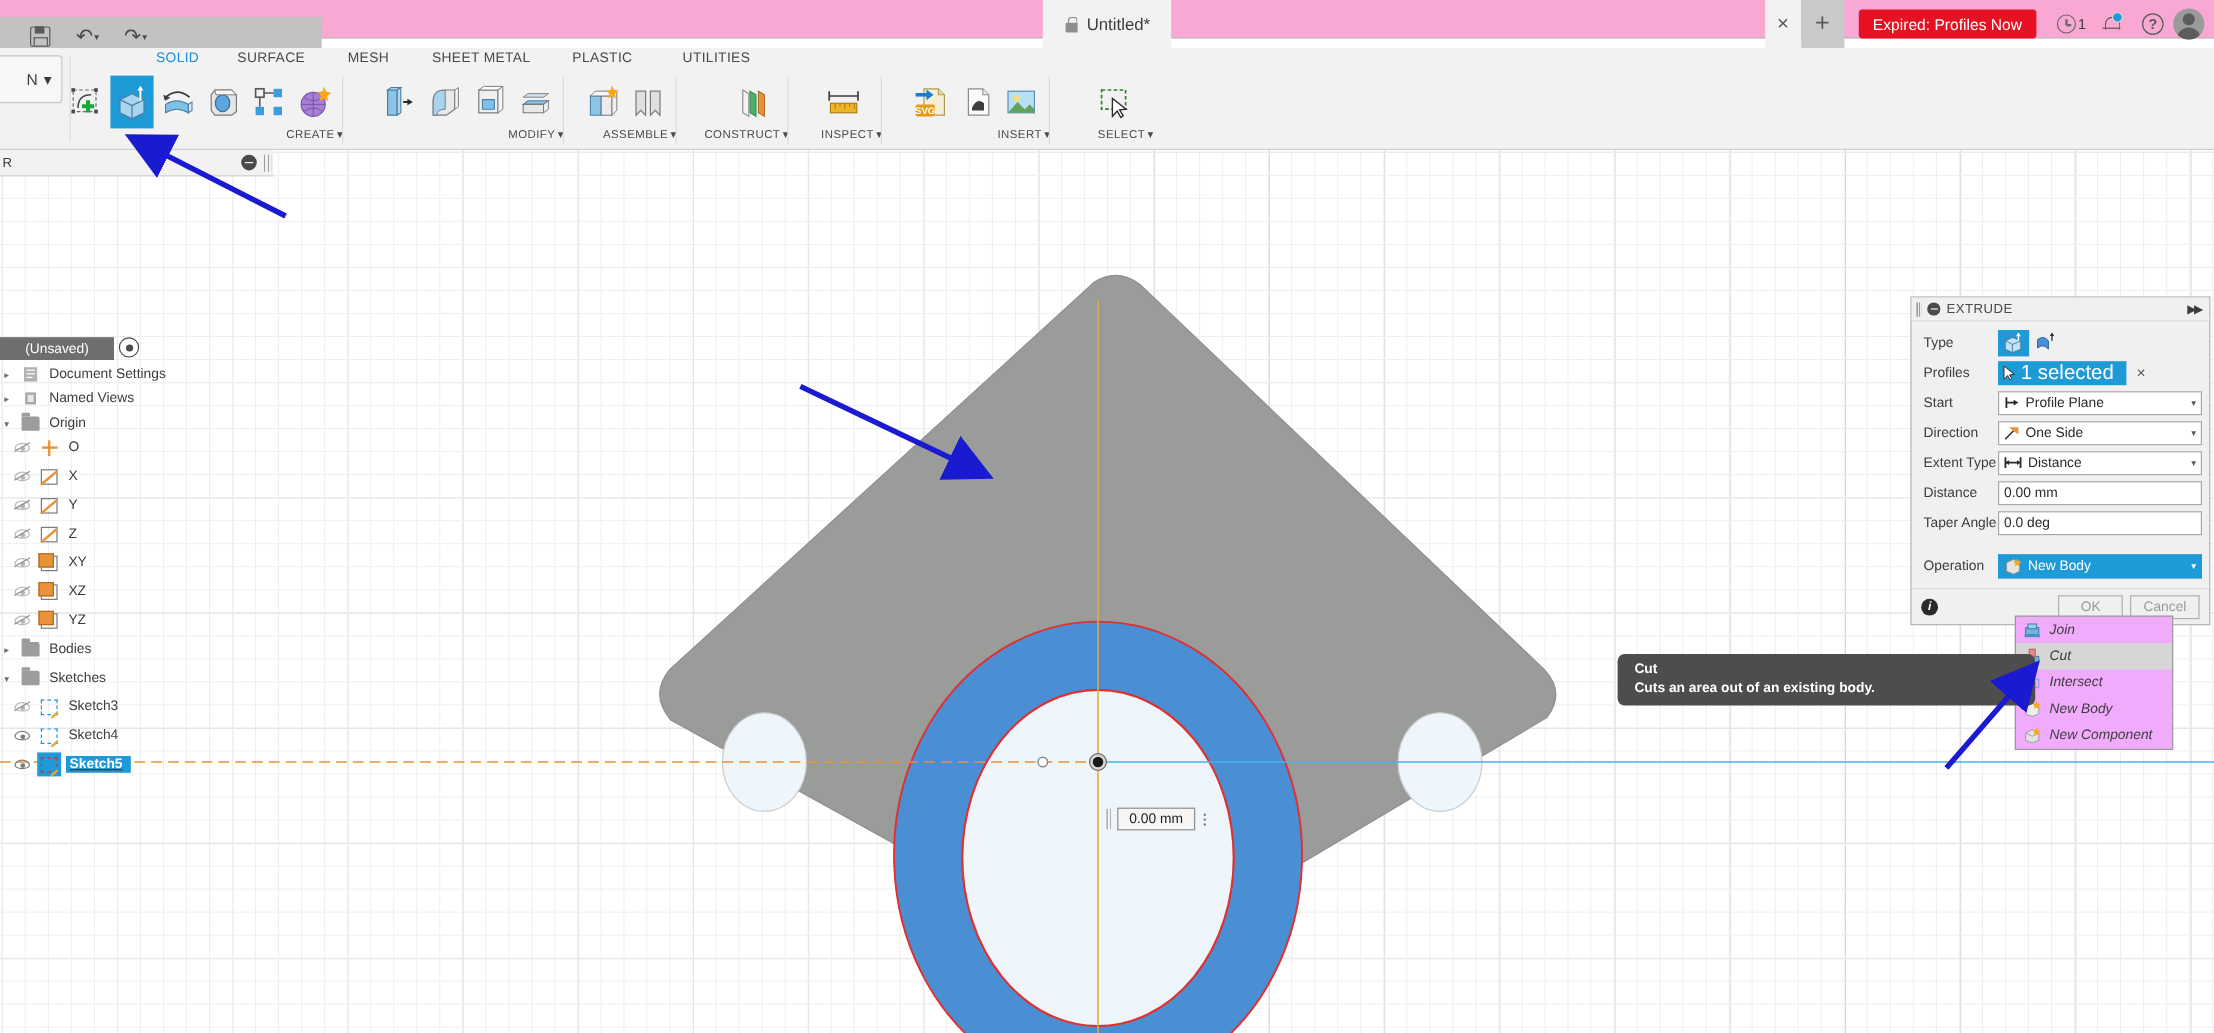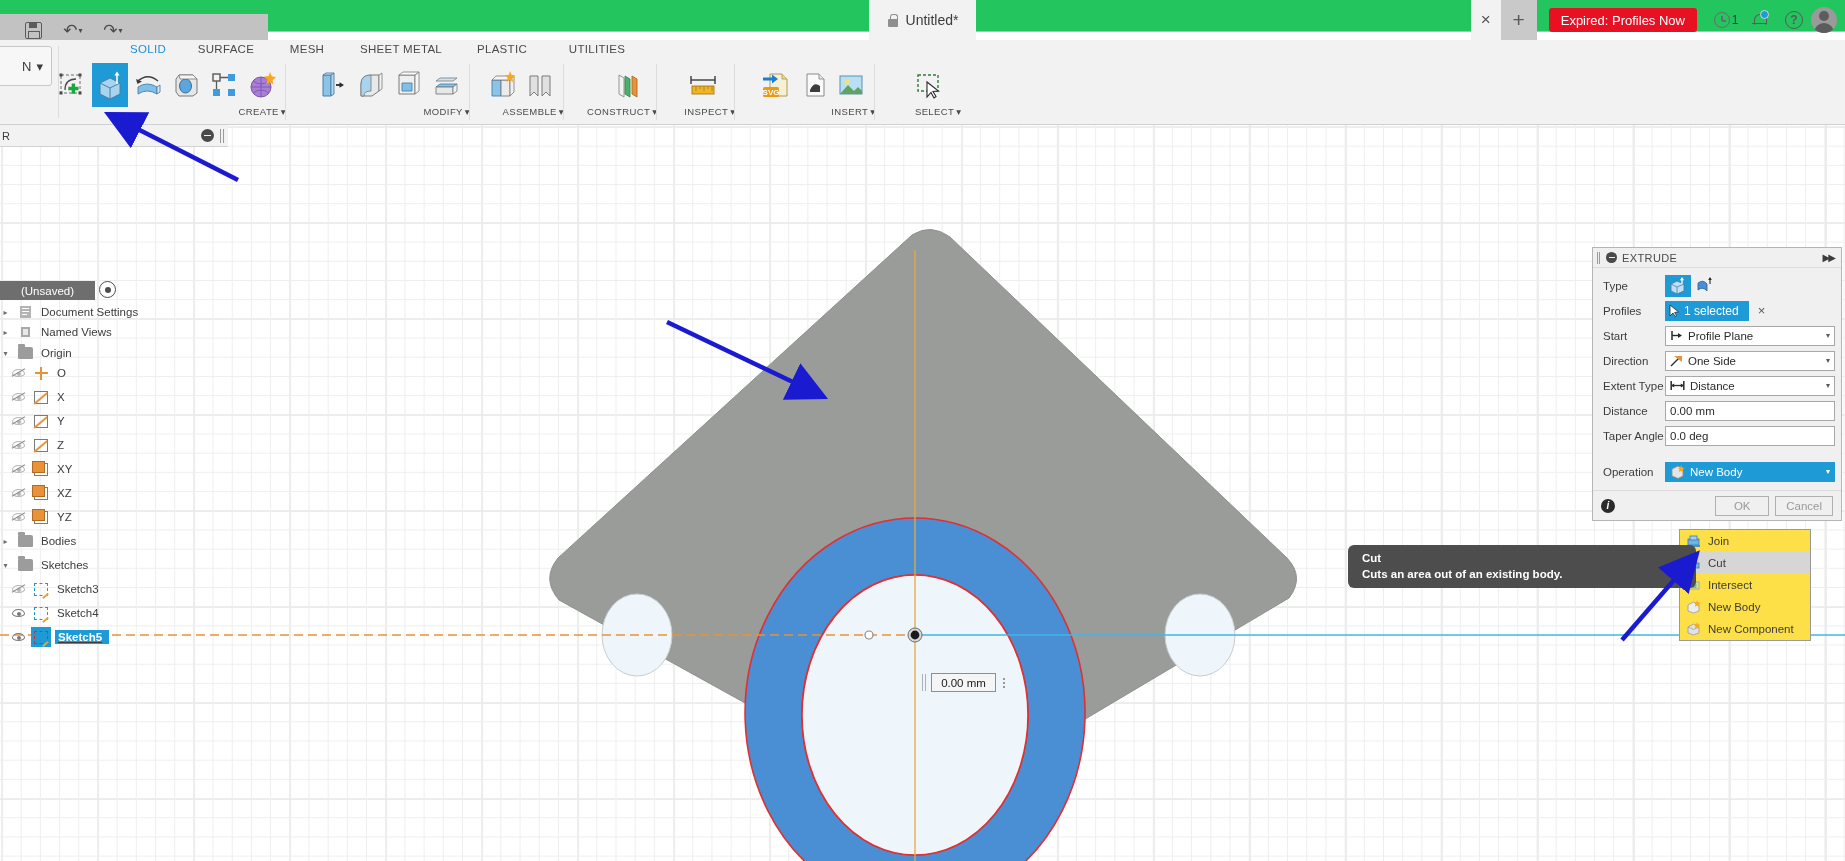--- a/index.html
+++ b/index.html
@@ -8,21 +8,21 @@
     font-family: "Liberation Sans", sans-serif;
     font-size: 12px;
     color:#3c3c3c;
     background:#ffffff;
     position:relative;
   }
 
   
   #titlebar{
     position:absolute; left:0; top:0; width:1845px; height:32px;
-    background:#22c55e;
+    background:#f9a8d4;
     border-bottom:1px solid #b9b9b9;
   }
   #tb-left{ position:absolute; left:0; top:0; width:270px; height:40px; }
   #tb-center{
     position:absolute; left:0; top:0; width:1845px; height:40px;
     display:flex; align-items:center; justify-content:center; pointer-events:none;
   }
   .doctab{
     display:flex; align-items:center; gap:7px;
     height:40px; padding:0 18px;
@@ -231,37 +231,37 @@
   .exfield{
     flex:1; height:20px; background:#ffffff; border:1px solid #a8a8a8;
     display:flex; align-items:center; gap:5px; padding:0 4px; font-size:11.5px; color:#2a2a2a;
     position:relative;
   }
   .exfield .car{ margin-left:auto; font-size:8px; color:#5a5a5a;}
   .typebtn{ width:26px; height:22px; display:flex; align-items:center; justify-content:center;}
   .typebtn.on{ background:#1e9ad6; }
   .profilesel{
     height:20px; background:#1e9ad6; color:#ffffff; padding:0 10px 0 4px;
-    display:flex; align-items:center; gap:4px; font-size:12px;
+    display:flex; align-items:center; gap:4px; font-size:17px;
   }
   .xclear{ margin-left:9px; color:#5a5a5a; font-size:13px;}
   #opRow .exfield{ background:#1e9ad6; border-color:#1e9ad6; color:#ffffff;}
   #opRow .exfield .car{ color:#ffffff;}
   #ex-foot{
     height:30px; border-top:1px solid #dcdcdc; display:flex; align-items:center; padding:0 8px; gap:6px;
   }
   .infoico{ width:14px; height:14px; border-radius:50%; background:#2a2a2a; color:#fff;
      display:flex; align-items:center; justify-content:center; font-size:10px; font-weight:bold; font-style:italic;}
   .ftbtn{ height:20px; min-width:54px; padding:0 10px; border:1px solid #b0b0b0; background:#f0f0f0;
      display:flex; align-items:center; justify-content:center; font-size:11.5px; color:#9a9a9a;}
 
   
   #opmenu{
-    position:absolute; left:1679px; top:529px; width:132px;
-    background:#fde047; border:1px solid #9a9a9a; z-index:40;
+    position:absolute; left:1679px; top:513px; width:132px;
+    background:#f0abfc; border:1px solid #9a9a9a; z-index:40;font-style:italic;
   }
   .opitem{ height:22px; display:flex; align-items:center; gap:7px; padding:0 6px; font-size:11.5px; color:#3c3c3c;}
   .opitem.hover{ background:#d6d6d6; }
   .opico{ width:15px; height:14px; display:block; }
 
   
   #tooltip{
     position:absolute; left:1348px; top:545px; width:348px; height:43px;
     background:#4d4d4d; border-radius:6px; color:#ffffff;
     padding:5px 14px; z-index:50;

